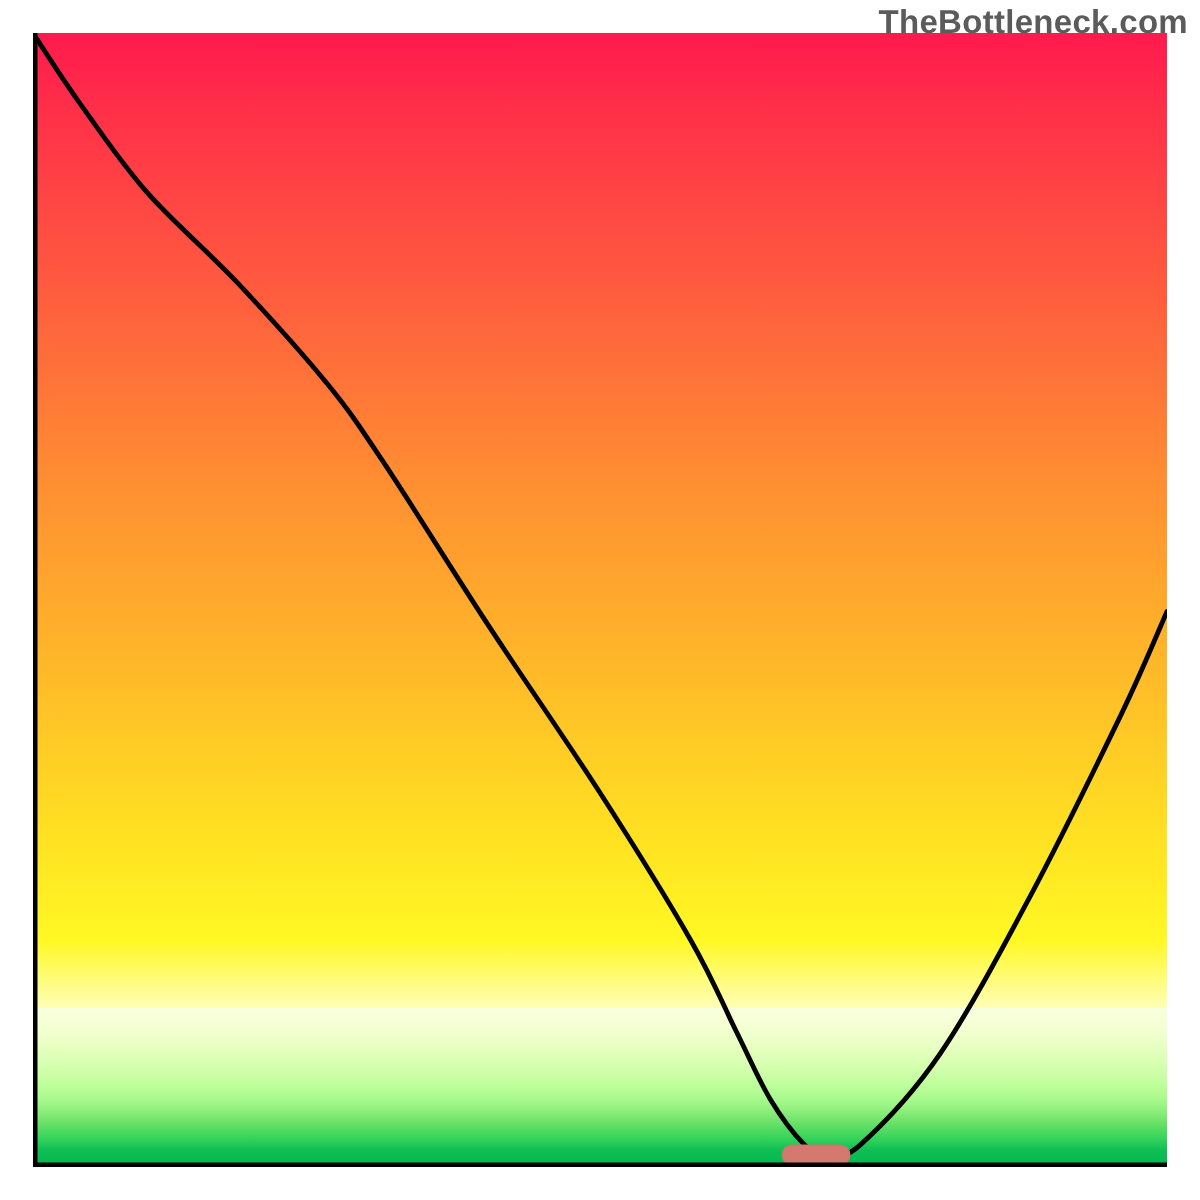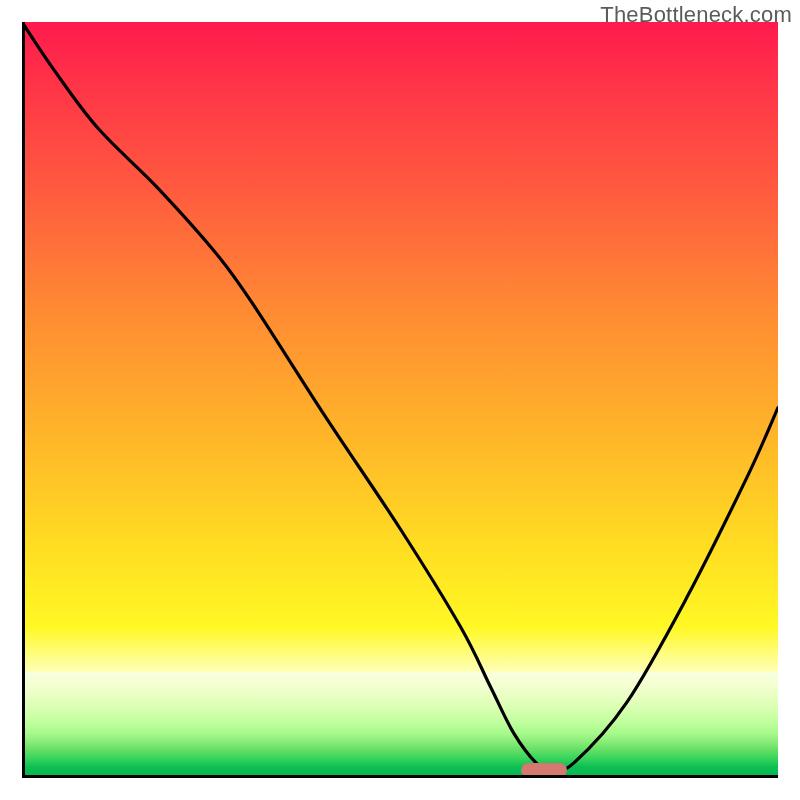--- a/index.html
+++ b/index.html
@@ -77,21 +77,21 @@
     left: 22px;
     bottom: 22px;
     width: 756px;
     height: 3px;
   }
   .watermark {
     position: absolute;
     top: 2px;
     right: 8px;
     font-size: 22px;
-    font-weight: 400;
+    font-weight: 700;
     color: #5b5b5b;
     letter-spacing: 0.2px;
   }
   svg.curve {
     position: absolute;
     inset: 0;
     width: 756px;
     height: 756px;
   }
   .marker {

